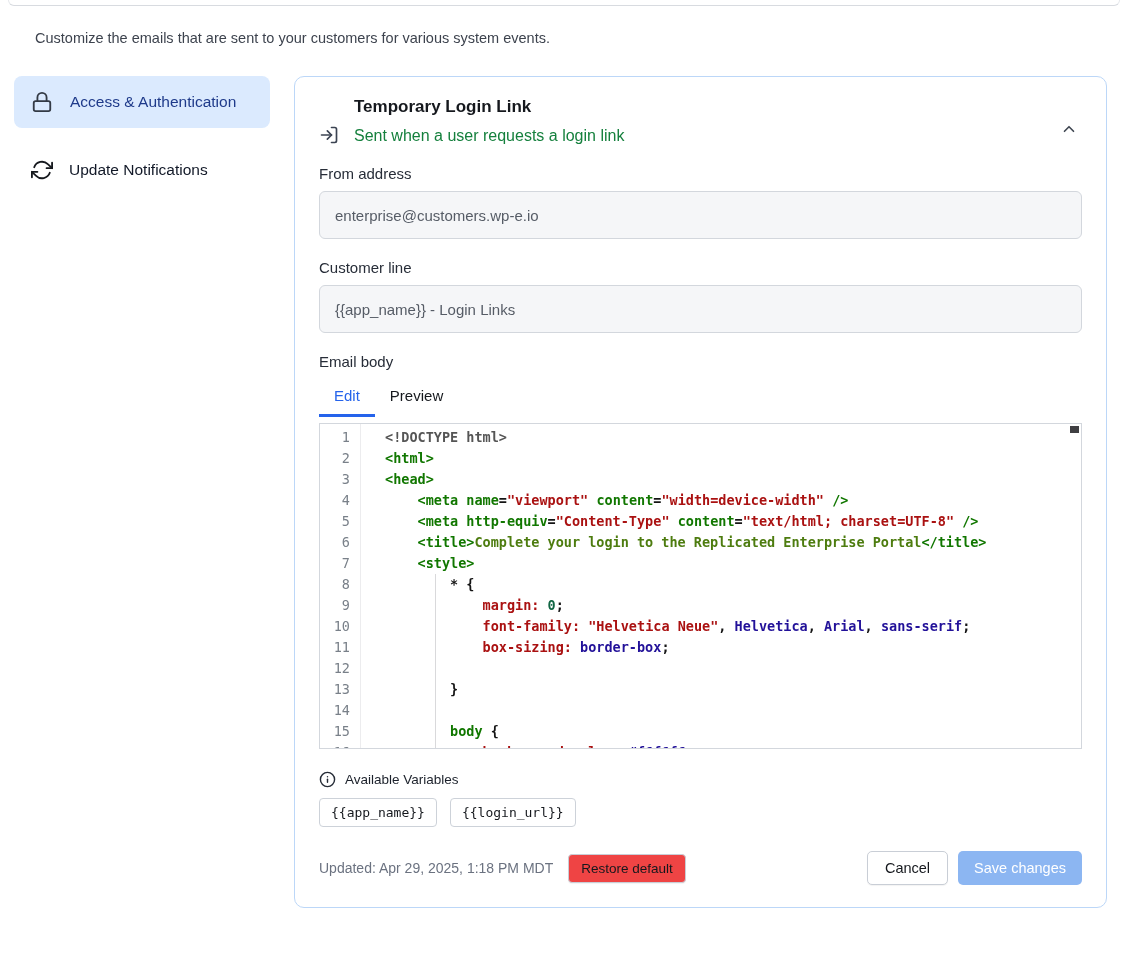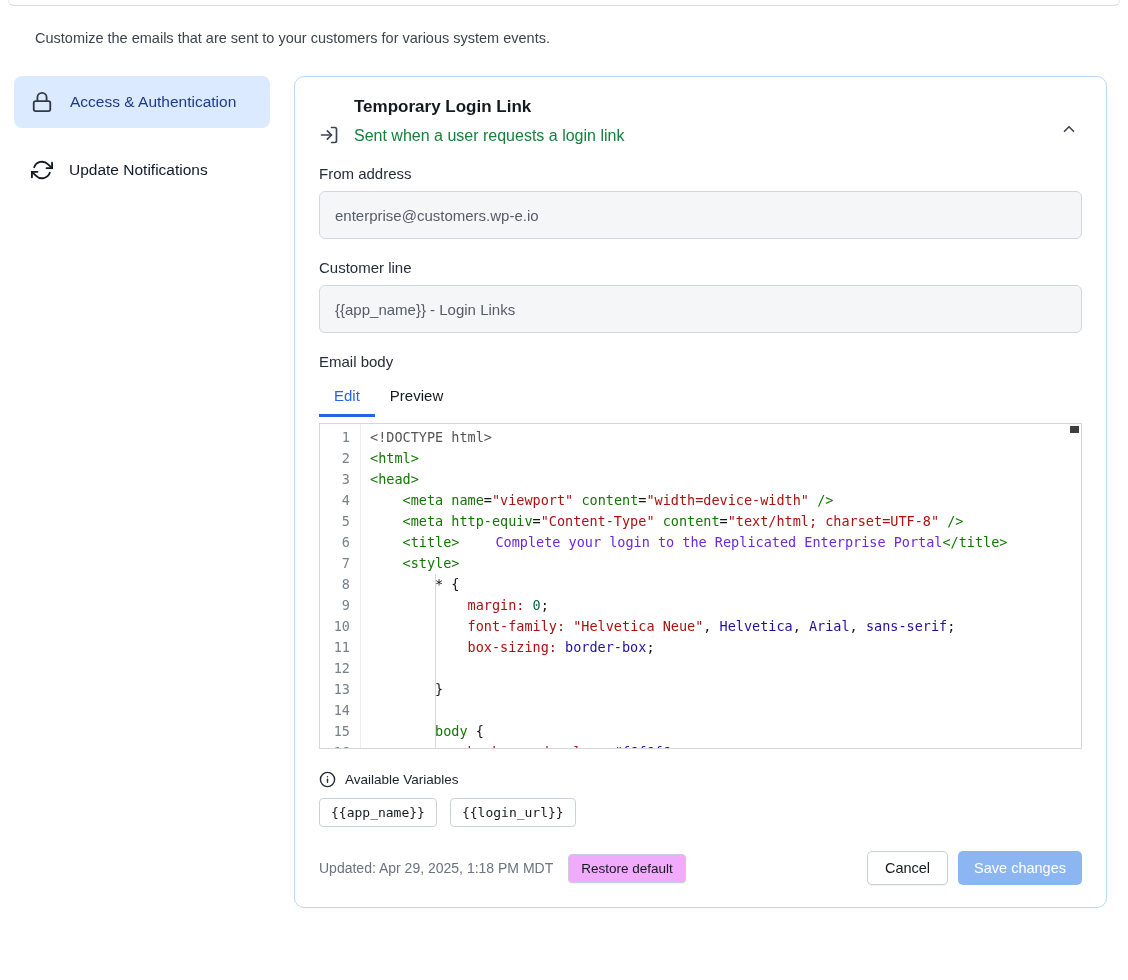--- a/index.html
+++ b/index.html
@@ -60,39 +60,39 @@
   }
   .tab.active { color:var(--accent,#2563eb); border-bottom-color:var(--accent,#2563eb); }
 
   .editor {
     position:relative; margin-top:6px; height:326px; overflow:hidden;
     border:1px solid #d3d7dd; background:#fff;
   }
   .lines-wrap { padding-top:3px; position:relative; }
   .cm-line { display:flex; line-height:21px; font-family:"DejaVu Sans Mono", monospace; font-size:13.5px; }
   .ln { flex:0 0 40px; text-align:right; padding-right:10px; color:#798089; }
-  .code-text { white-space:pre; padding-left:10px; }
+  .code-text { white-space:pre; padding-left:25px;font-weight:bold; }
   .gutter-edge { position:absolute; left:40px; top:0; bottom:0; width:1px; background:#ececee; }
   .indent-guide { position:absolute; left:115px; top:150px; bottom:0; width:1px; background:#d9d9db; }
   .vscroll-thumb { position:absolute; top:2px; right:2px; width:9px; height:7px; background:#3f3f42; }
 
   .vars-row { display:flex; align-items:center; gap:9px; margin-top:22px; }
   .vars-icon { display:inline-flex; color:#242a35; }
   .vars-label { font-size:13.5px; color:#1c212b; }
   .chips { display:flex; gap:13px; margin-top:10px; }
   .chip {
     font-family:"DejaVu Sans Mono", monospace; font-size:13px; color:#15181d;
     padding:6px 11px; background:#fff; border:1px solid #cdd2d9; border-radius:4px; cursor:pointer;
   }
 
   .footer { display:flex; align-items:center; margin-top:24px; }
   .updated { font-size:14px; color:#6b7280; }
   .btn-restore {
     margin-left:15px; font-family:inherit; font-size:13.5px; color:#15181d;
-    padding:6px 12px; background:#f0abfc; border:1px solid #c9ced6; border-radius:4px;
+    padding:6px 12px; background:#ef4444; border:1px solid #c9ced6; border-radius:4px;
     box-shadow:0 1px 1px rgba(0,0,0,.05); cursor:pointer;
   }
   .footer-right { margin-left:auto; display:flex; gap:10px; align-items:center; }
   .btn-cancel {
     font-family:inherit; font-size:14.5px; color:#15181d;
     padding:8px 17px; background:#fff; border:1px solid #c9ced6; border-radius:5px;
     box-shadow:0 1px 1px rgba(0,0,0,.05); cursor:pointer;
   }
   .btn-save {
     font-family:inherit; font-size:14.5px; color:#ffffff;
@@ -186,21 +186,21 @@
           <div class="cm-line">
             <span class="ln">4</span>
             <span class="code-text"><span style="color: rgb(20, 20, 20);">    </span><span style="color: rgb(17, 119, 0);">&lt;meta</span><span style="color: rgb(20, 20, 20);"> </span><span style="color: rgb(17, 119, 0);">name</span><span style="color: rgb(20, 20, 20);">=</span><span style="color: rgb(170, 17, 17);">"viewport"</span><span style="color: rgb(20, 20, 20);"> </span><span style="color: rgb(17, 119, 0);">content</span><span style="color: rgb(20, 20, 20);">=</span><span style="color: rgb(170, 17, 17);">"width=device-width"</span><span style="color: rgb(20, 20, 20);"> </span><span style="color: rgb(17, 119, 0);">/&gt;</span></span>
           </div>
           <div class="cm-line">
             <span class="ln">5</span>
             <span class="code-text"><span style="color: rgb(20, 20, 20);">    </span><span style="color: rgb(17, 119, 0);">&lt;meta</span><span style="color: rgb(20, 20, 20);"> </span><span style="color: rgb(17, 119, 0);">http-equiv</span><span style="color: rgb(20, 20, 20);">=</span><span style="color: rgb(170, 17, 17);">"Content-Type"</span><span style="color: rgb(20, 20, 20);"> </span><span style="color: rgb(17, 119, 0);">content</span><span style="color: rgb(20, 20, 20);">=</span><span style="color: rgb(170, 17, 17);">"text/html; charset=UTF-8"</span><span style="color: rgb(20, 20, 20);"> </span><span style="color: rgb(17, 119, 0);">/&gt;</span></span>
           </div>
           <div class="cm-line">
             <span class="ln">6</span>
-            <span class="code-text"><span style="color: rgb(20, 20, 20);">    </span><span style="color: rgb(17, 119, 0);">&lt;title&gt;</span><span style="color: #6d28d9; margin-left: 36px;">Complete your login to the Replicated Enterprise Portal</span><span style="color: rgb(17, 119, 0);">&lt;/title&gt;</span></span>
+            <span class="code-text"><span style="color: rgb(20, 20, 20);">    </span><span style="color: rgb(17, 119, 0);">&lt;title&gt;</span><span style="color: #4d7c0f;">Complete your login to the Replicated Enterprise Portal</span><span style="color: rgb(17, 119, 0);">&lt;/title&gt;</span></span>
           </div>
           <div class="cm-line">
             <span class="ln">7</span>
             <span class="code-text"><span style="color: rgb(20, 20, 20);">    </span><span style="color: rgb(17, 119, 0);">&lt;style&gt;</span></span>
           </div>
           <div class="cm-line">
             <span class="ln">8</span>
             <span class="code-text"><span style="color: rgb(20, 20, 20);">        * {</span></span>
           </div>
           <div class="cm-line">

